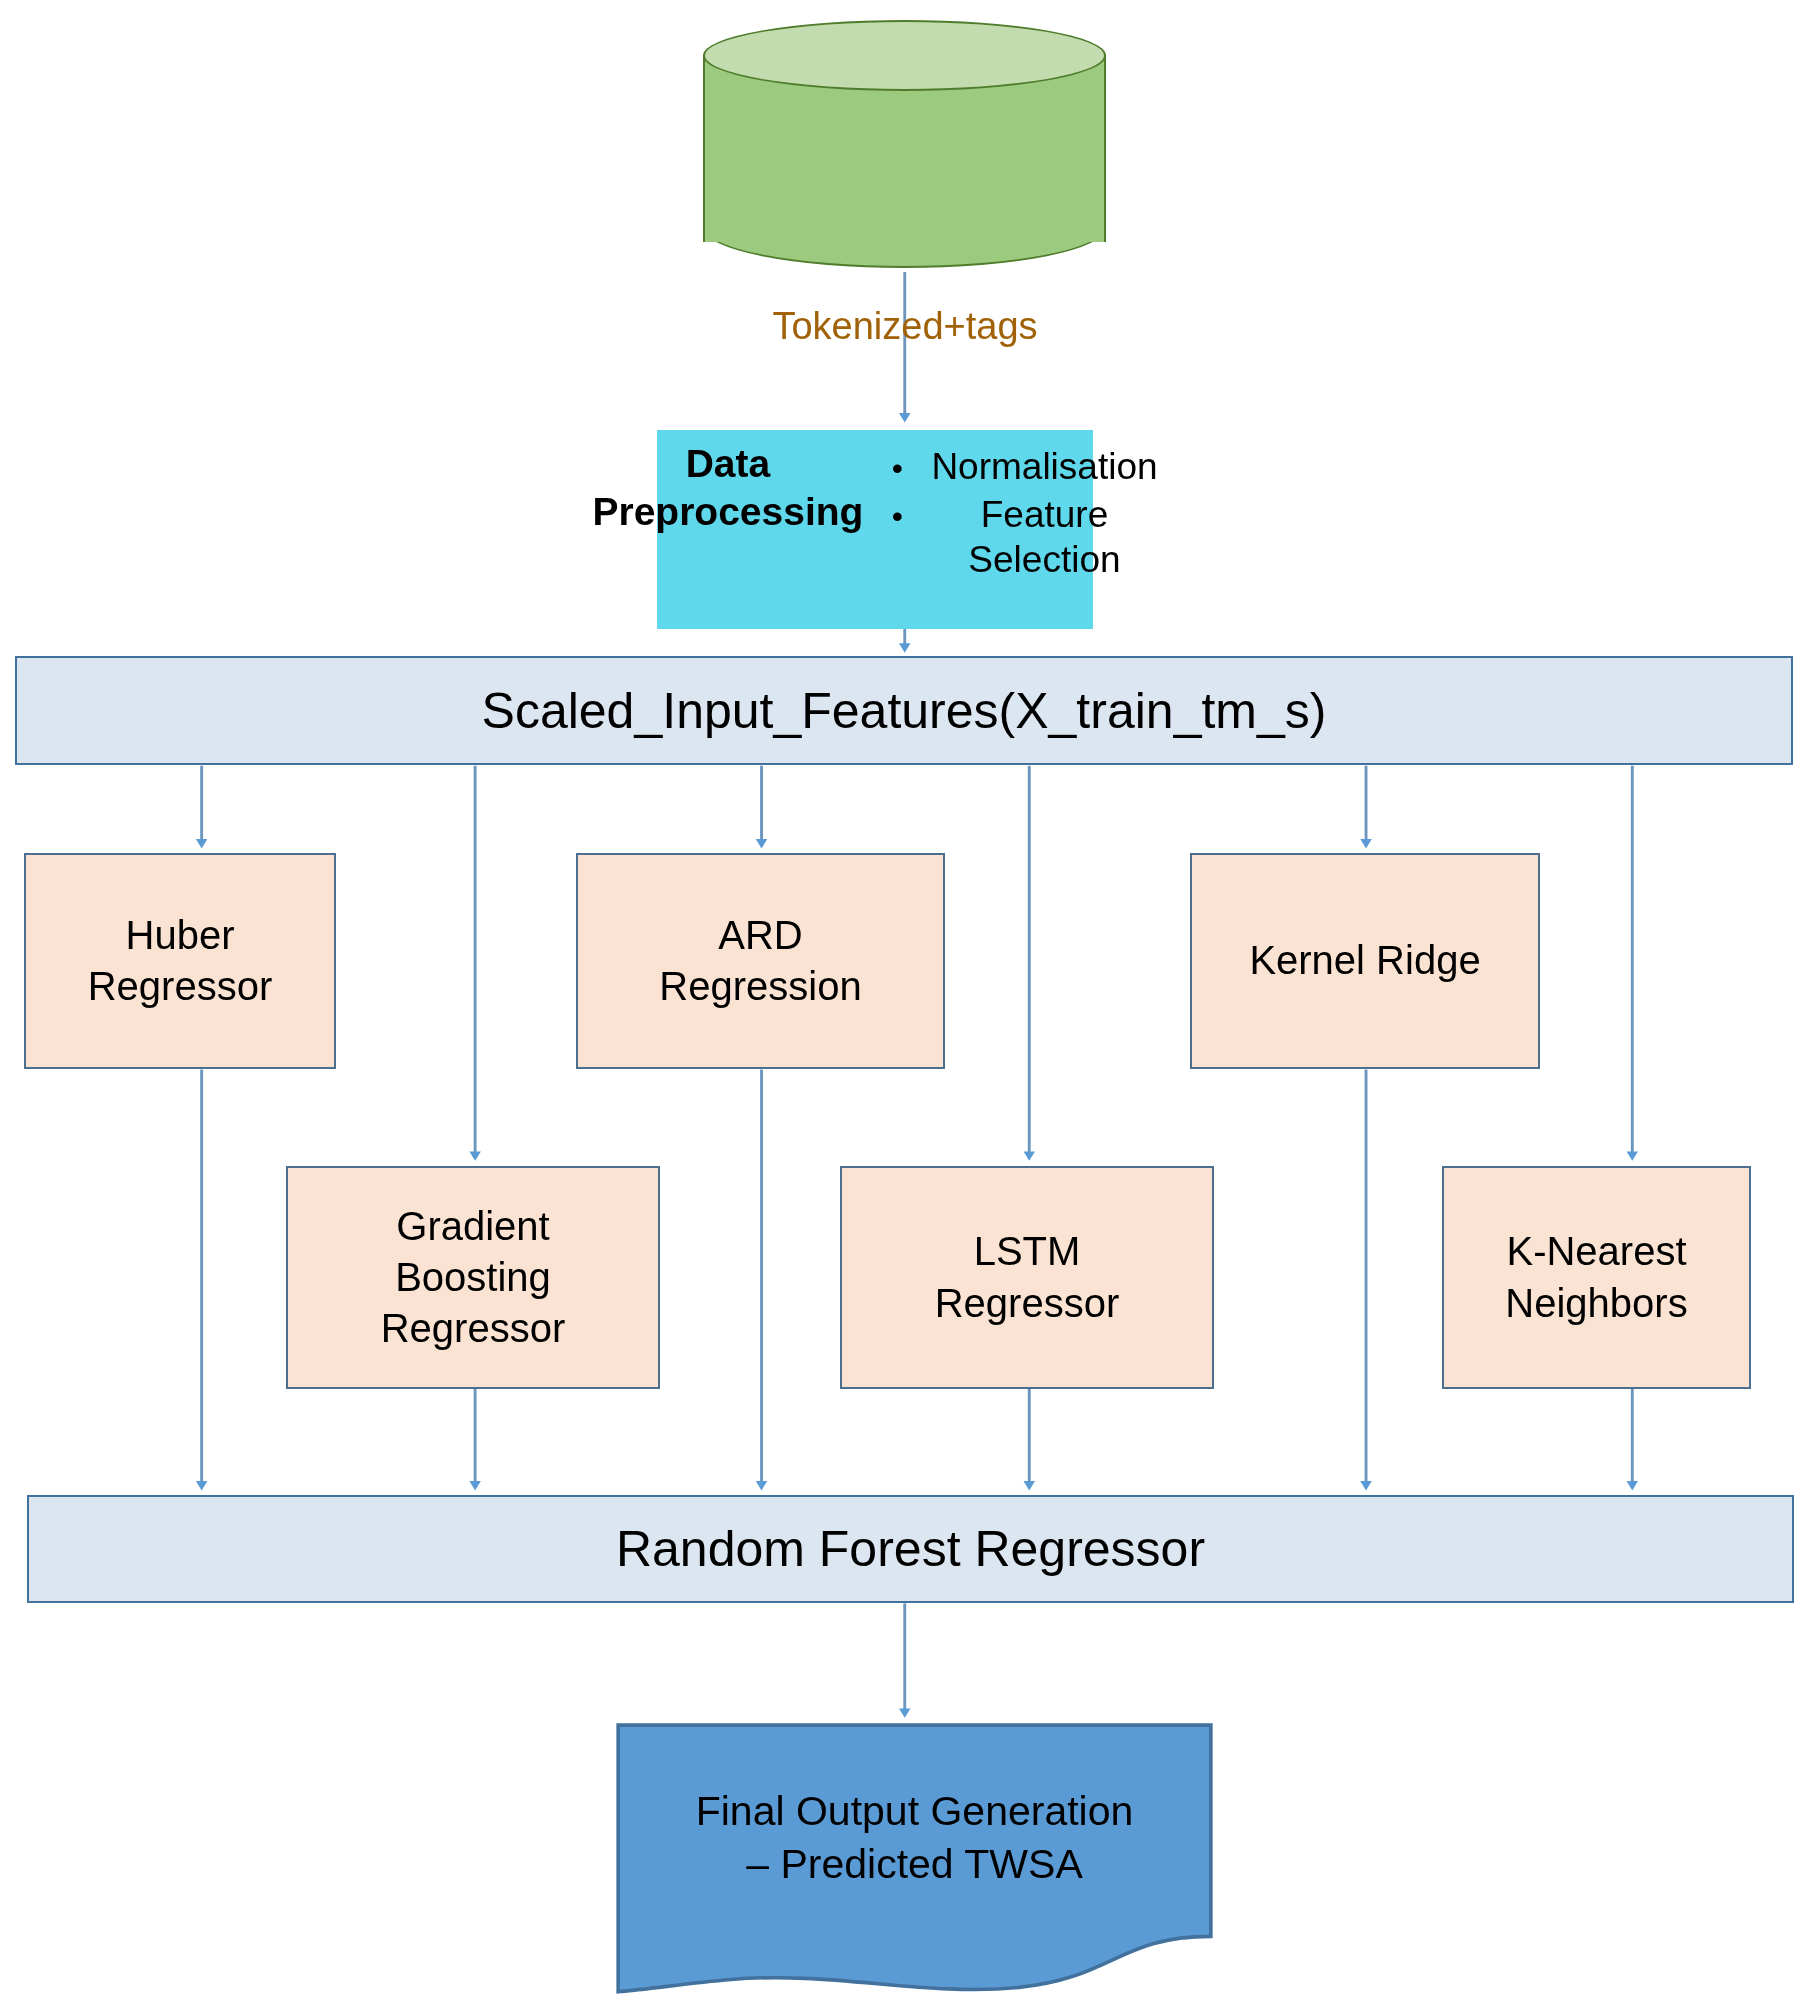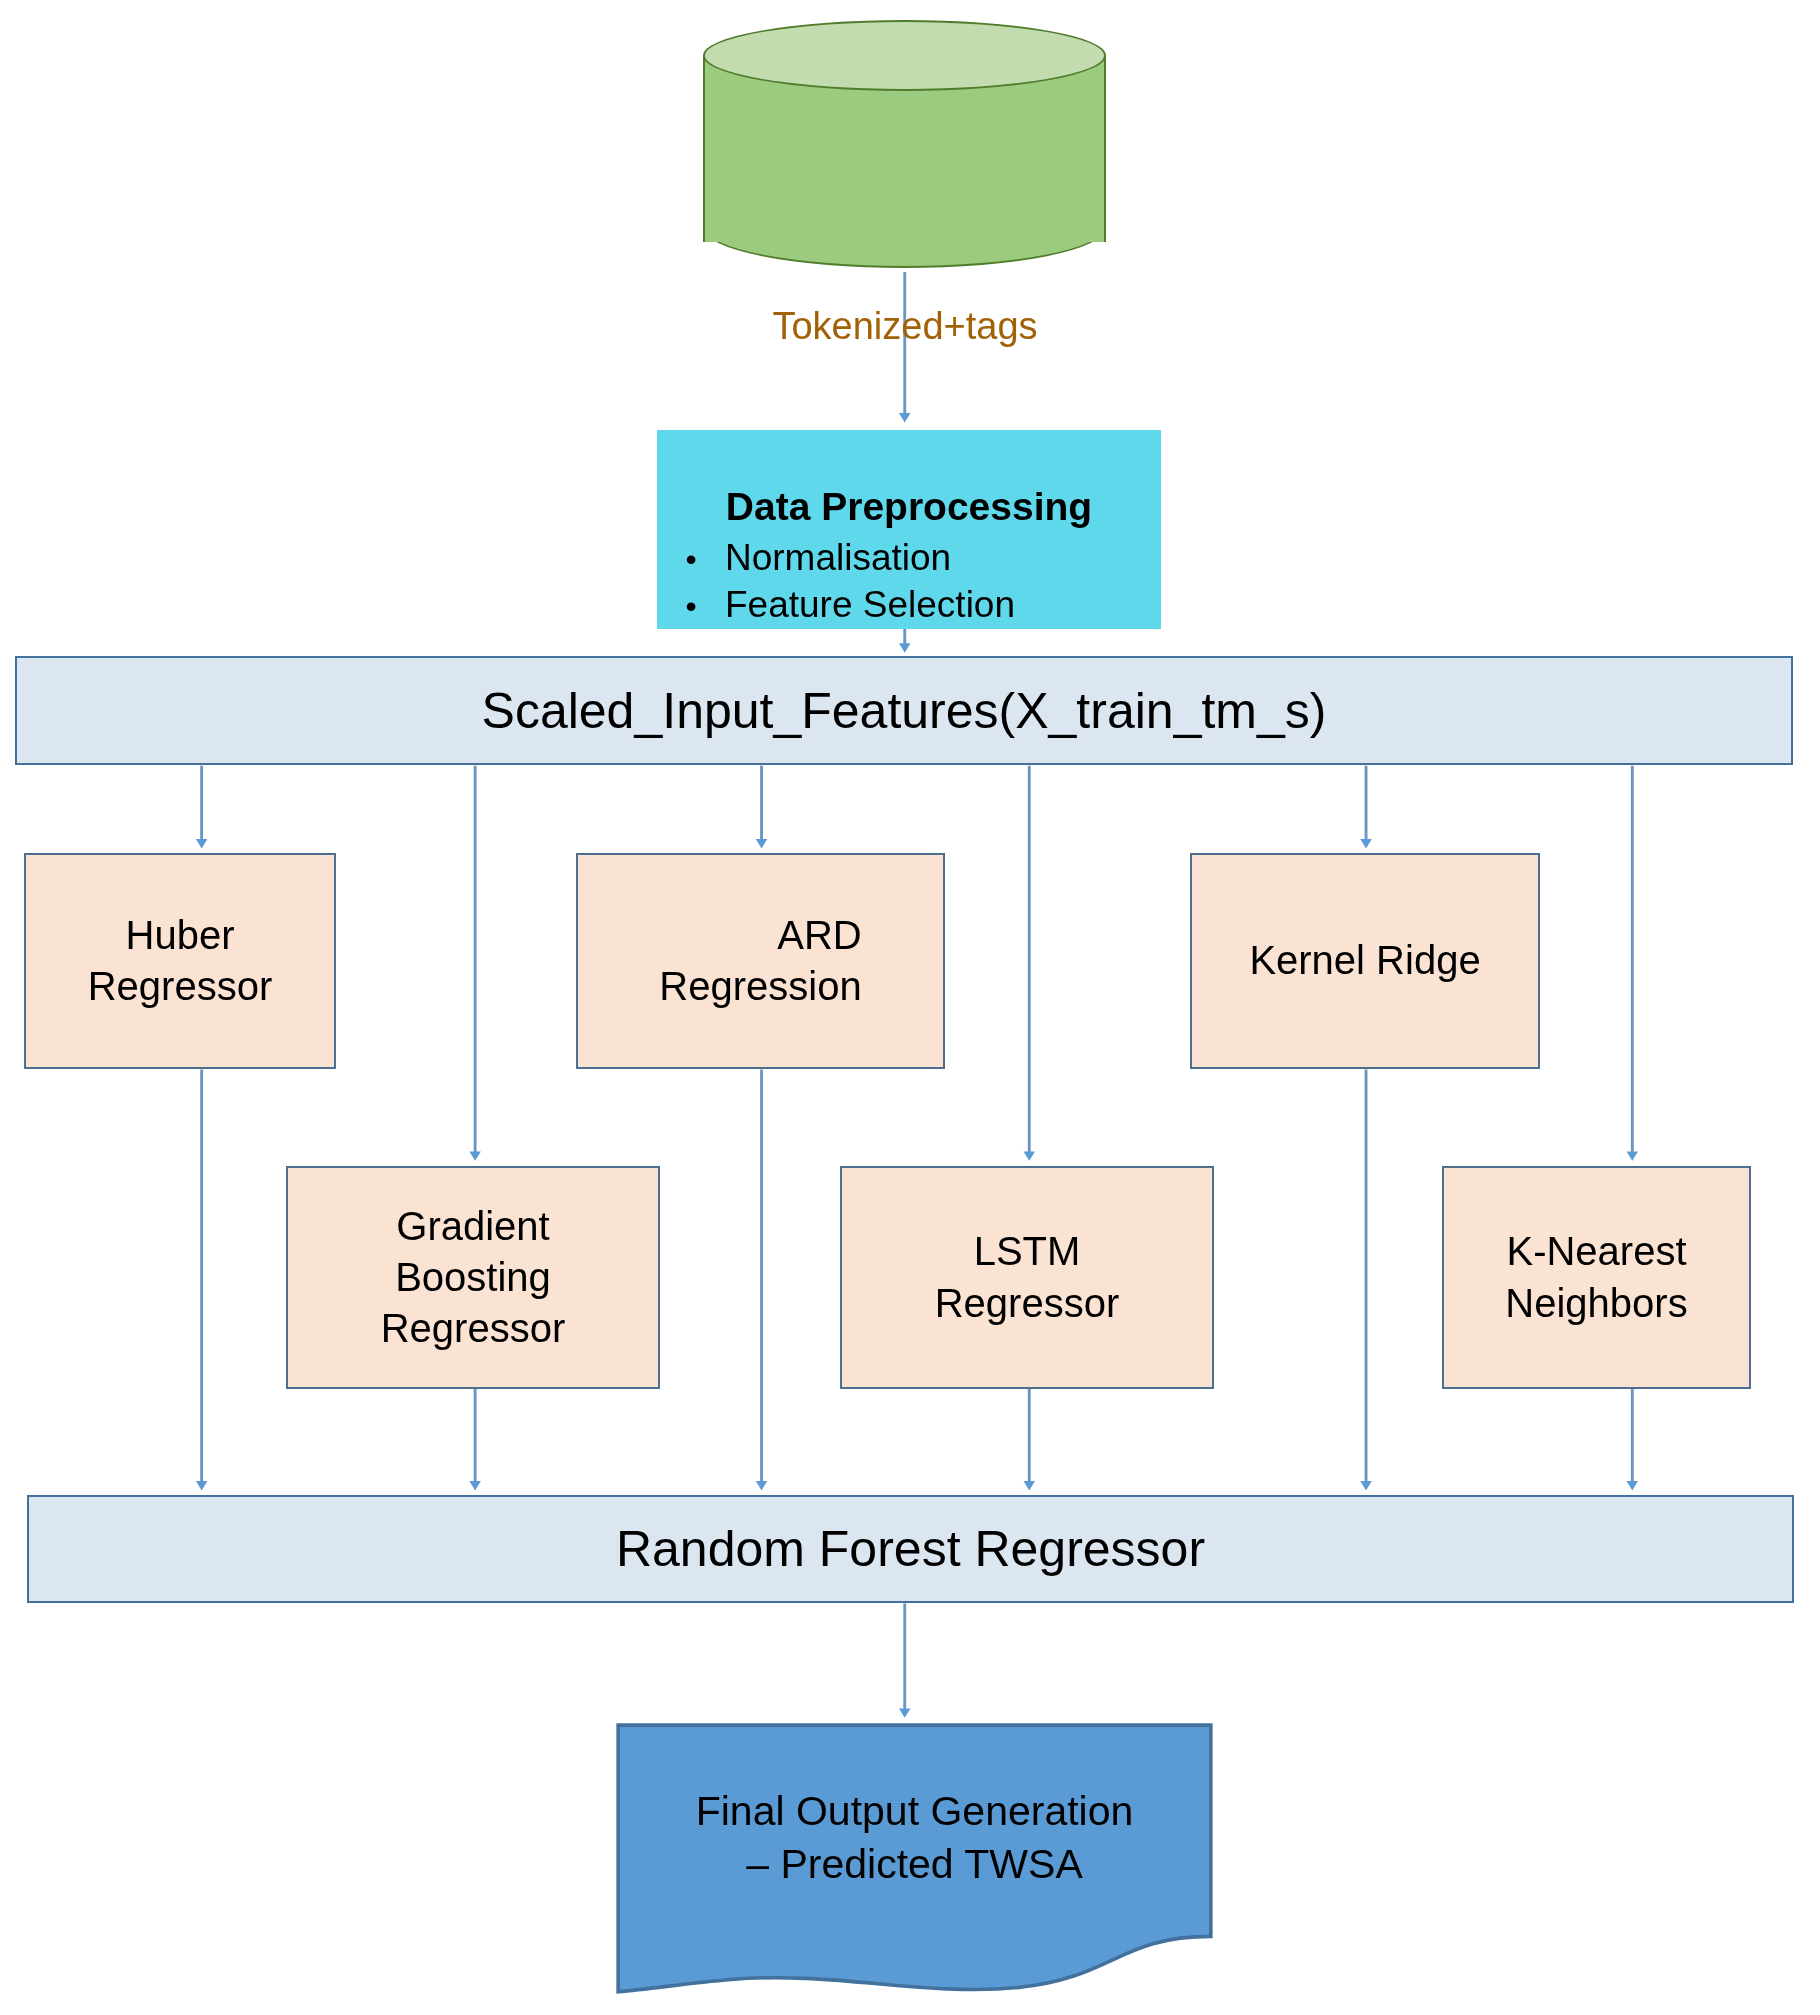--- a/index.html
+++ b/index.html
@@ -99,26 +99,26 @@
     width: 360px;
     text-align: center;
     font-size: 38px;
     color: #a16207;
   }
 
   
   #preprocess-box {
     left: 657px;
     top: 430px;
-    width: 504px;
+    width: 436px;
     height: 199px;
     background: #5FD8EC;
-    flex-direction: column;
+    flex-direction: row;
     align-items: stretch;
-    justify-content: flex-end;
+    justify-content: center;
     padding: 10px 0 0 0;
   }
   #preprocess-box .pp-title {
     font-size: 39px;
     font-weight: bold;
     text-align: center;
     line-height: 1.22;
   }
   #preprocess-box .pp-list {
     margin: 2.9px 0 0 0;
@@ -159,21 +159,21 @@
   }
 
   
   .model-box {
     background: #FBE3D4;
     border: 2.2px solid #4C6E8F;
     font-size: 40px;
     white-space: pre-line;
   }
   #box-huber        { left: 24px;   top: 853px; width: 312px;  height: 216px; }
-  #box-ard          { left: 576px;  top: 853px; width: 369px;  height: 216px; text-align: right; }
+  #box-ard          { left: 576px;  top: 853px; width: 369px;  height: 216px; }
   #box-kernelridge  { left: 1190px; top: 853px; width: 350px;  height: 216px; }
   #box-gbr          { left: 286px;  top: 1166px; width: 374px;  height: 223px; }
   #box-lstm         { left: 840px; top: 1166px; width: 374px;  height: 223px; }
   #box-knn          { left: 1442px; top: 1166px; width: 309px;  height: 223px; }
 
   
   #final-output {
     left: 616px;
     top: 1723px;
     width: 597px;

